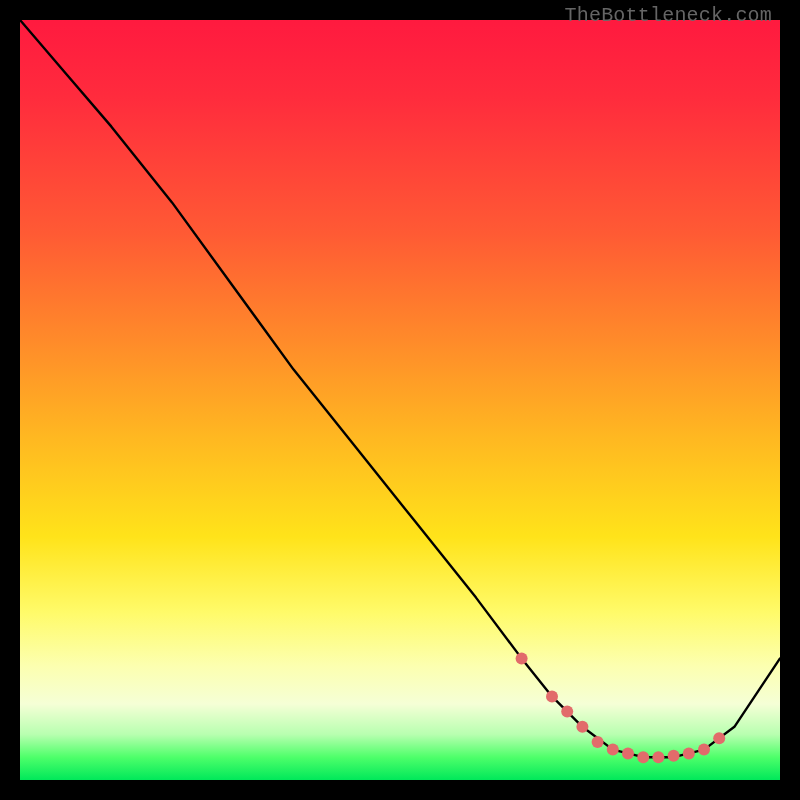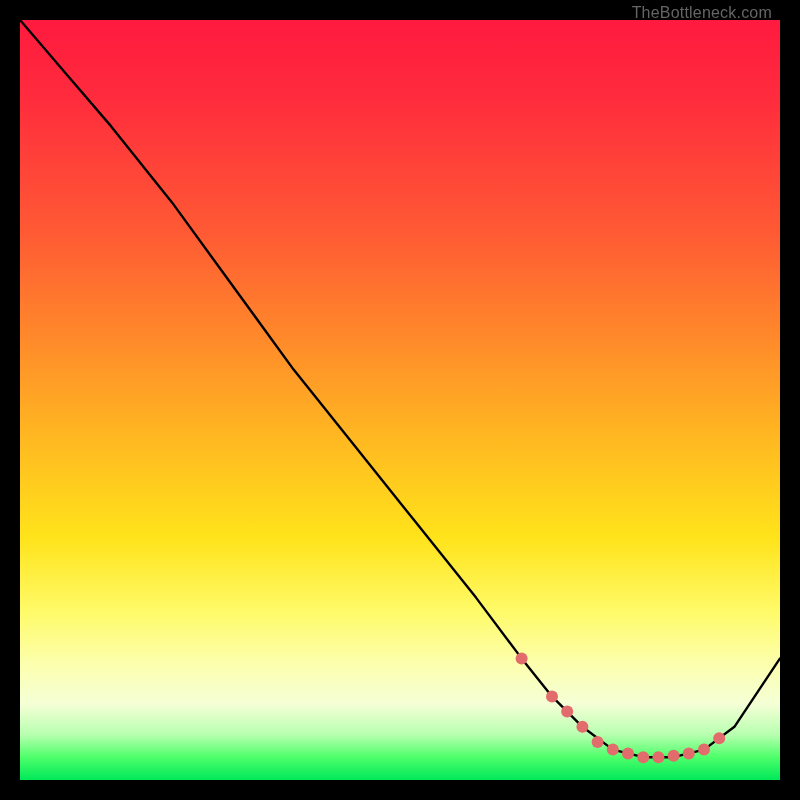--- a/index.html
+++ b/index.html
@@ -38,25 +38,26 @@
       #b8ffb0 94%,
       #4eff6a 97%,
       #00e85a 100%
     );
   }
   .watermark {
     position: absolute;
     top: 4px;
     right: 28px;
     color: #6b6b6b;
-    font-size: 16px;
+    font-size: 20px;
     font-weight: 500;
     letter-spacing: 0.2px;
     opacity: 0.95;
     user-select: none;
+    font-family: Liberation Mono, monospace;
   }
   svg.curve {
     position: absolute;
     left: 20px;
     top: 20px;
     width: 760px;
     height: 760px;
     pointer-events: none;
   }
 </style>

